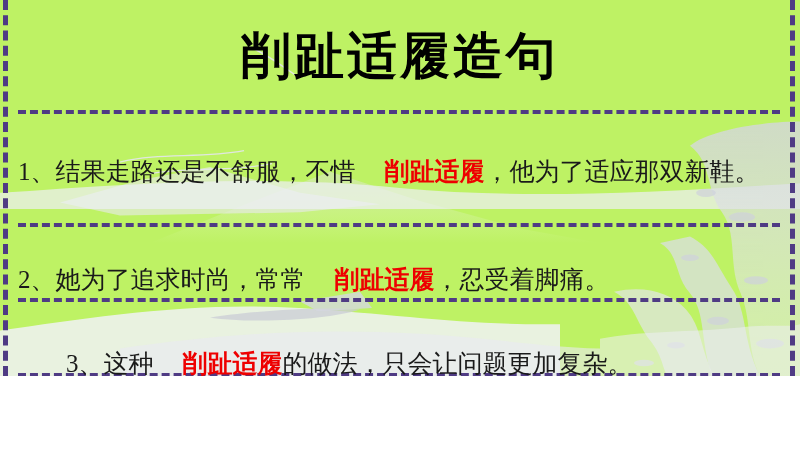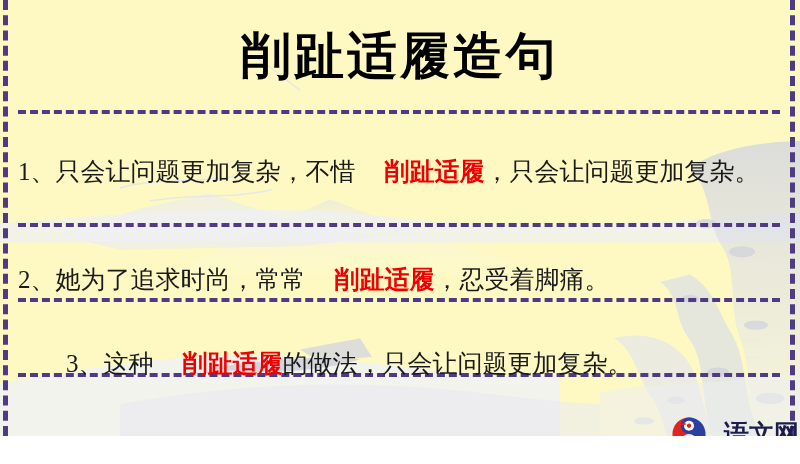--- a/index.html
+++ b/index.html
@@ -10,22 +10,22 @@
   body {
     width: 800px;
     height: 464px;
     font-family: "Liberation Serif", "DejaVu Serif", serif;
     overflow: hidden;
   }
 
   #page {
     position: relative;
     width: 800px;
-    height: 436px;
-    background: #fef9c3;
+    height: 376px;
+    background: #bef264;
     box-sizing: border-box;
     overflow: hidden;
   }
 
   
   .watermark {
     position: absolute;
     inset: 0;
     pointer-events: none;
     z-index: 0;
@@ -184,21 +184,21 @@
   <div class="edge-dash right"></div>
 
   <div class="title">削趾适履造句</div>
 
   <div class="divider d1"></div>
   <div class="divider d2"></div>
   <div class="divider d3"></div>
   <div class="divider d4"></div>
 
   <p class="sentence s1">
-    <span>1、</span><span>只会让问题更加复杂，不惜</span><span class="hl">削趾适履</span><span>，只会让问题更加复杂。</span>
+    <span>1、</span><span>结果走路还是不舒服，不惜</span><span class="hl">削趾适履</span><span>，他为了适应那双新鞋。</span>
   </p>
 
   <p class="sentence s2">
     <span>2、</span><span>她为了追求时尚，常常</span><span class="hl">削趾适履</span><span>，忍受着脚痛。</span>
   </p>
 
   <p class="sentence s3">
     <span>3、</span><span>这种</span><span class="hl">削趾适履</span><span>的做法，只会让问题更加复杂。</span>
   </p>
 

